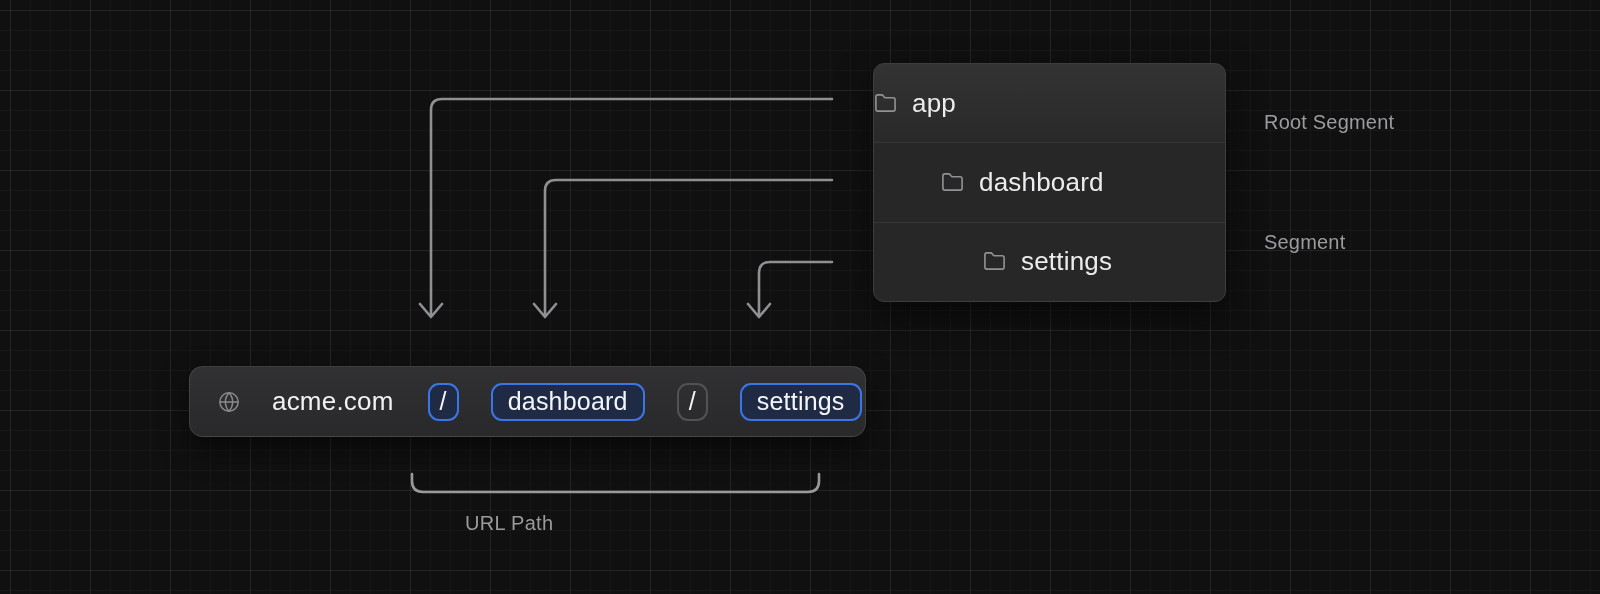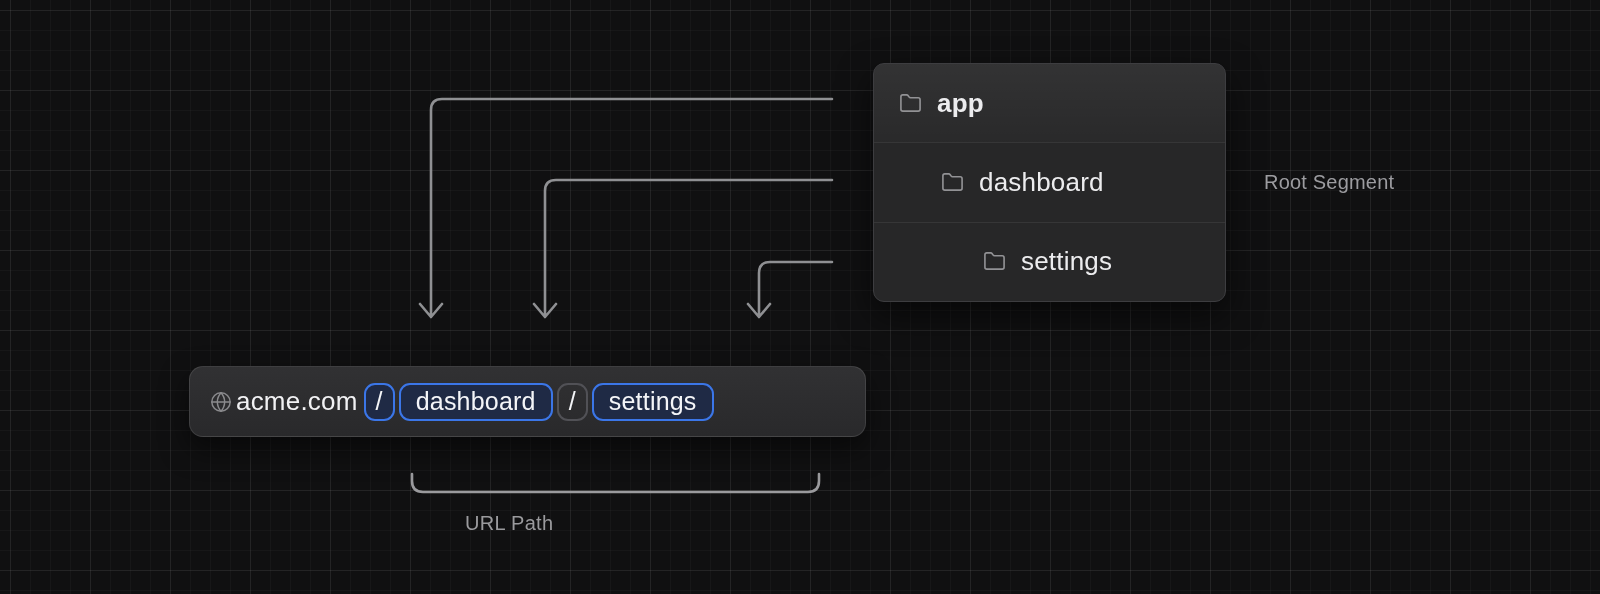--- a/index.html
+++ b/index.html
@@ -47,21 +47,21 @@
     box-sizing:border-box;overflow:hidden;
   }
   .tree-row{
     flex:1;display:flex;align-items:center;
     box-sizing:border-box;
   }
   .tree-row + .tree-row{border-top:1px solid rgba(255,255,255,0.07);}
   .tree-row:first-child{background:linear-gradient(180deg, rgba(255,255,255,0.055), rgba(255,255,255,0.012));}
   .tree-row .icon{display:flex;align-items:center;margin-right:15px;}
   .tree-row .icon svg{stroke:#929295;}
-  .depth-0{padding-left:25px;font-weight:bold;}
+  .depth-0{}
   .depth-1{padding-left:67px;}
   .depth-2{padding-left:109px;}
   .tree-name{
     color:var(--text_primary);font-size:26px;letter-spacing:0.2px;
   }
 
   
   .tree-annotations{
     position:absolute;left:1264px;top:63px;width:330px;height:239px;
     display:flex;flex-direction:column;justify-content:center;
@@ -72,21 +72,21 @@
   }
 
   
   .url-bar{
     position:absolute;left:189px;top:366px;width:677px;height:71px;
     background:linear-gradient(180deg,#313133,#29292b);
     border:1px solid rgba(255,255,255,0.1);
     border-radius:14px;
     box-shadow:0 12px 28px rgba(0,0,0,0.5);
     display:flex;align-items:center;
-    padding:0 20px;gap:4px;
+    padding:0 28px;gap:32px;
     box-sizing:border-box;
     text-align:right;
   }
   .url-bar .globe{display:flex;align-items:center;}
   .url-bar .globe svg{stroke:#8a8a8d;}
   .domain{color:#f1f1f3;font-size:26px;letter-spacing:0.2px;margin-right:2px;}
   .chip{
     display:flex;align-items:center;justify-content:center;
     height:38px;box-sizing:border-box;
     border-radius:11px;
@@ -147,20 +147,21 @@
         <svg width="23" height="23" viewBox="0 0 24 24" fill="none" stroke-width="1.7" stroke-linecap="round" stroke-linejoin="round">
             <path d="M20 20a2 2 0 0 0 2-2V8a2 2 0 0 0-2-2h-7.9a2 2 0 0 1-1.69-.9L9.6 3.9A2 2 0 0 0 7.93 3H4a2 2 0 0 0-2 2v13a2 2 0 0 0 2 2Z"></path>
           </svg>
       </span>
       <span class="tree-name">settings</span>
     </div>
   </div>
 
   <div class="tree-annotations">
     <div class="annotation">Root Segment</div>
+    <div class="annotation">Segment</div>
   </div>
 
   <div class="url-bar">
     <span class="globe">
       <svg width="22" height="22" viewBox="0 0 24 24" fill="none" stroke-width="1.6" stroke-linecap="round" stroke-linejoin="round">
           <circle cx="12" cy="12" r="10"></circle>
           <path d="M2 12h20"></path>
           <path d="M12 2a15.3 15.3 0 0 1 4 10 15.3 15.3 0 0 1-4 10 15.3 15.3 0 0 1-4-10 15.3 15.3 0 0 1 4-10z"></path>
         </svg>
     </span>

